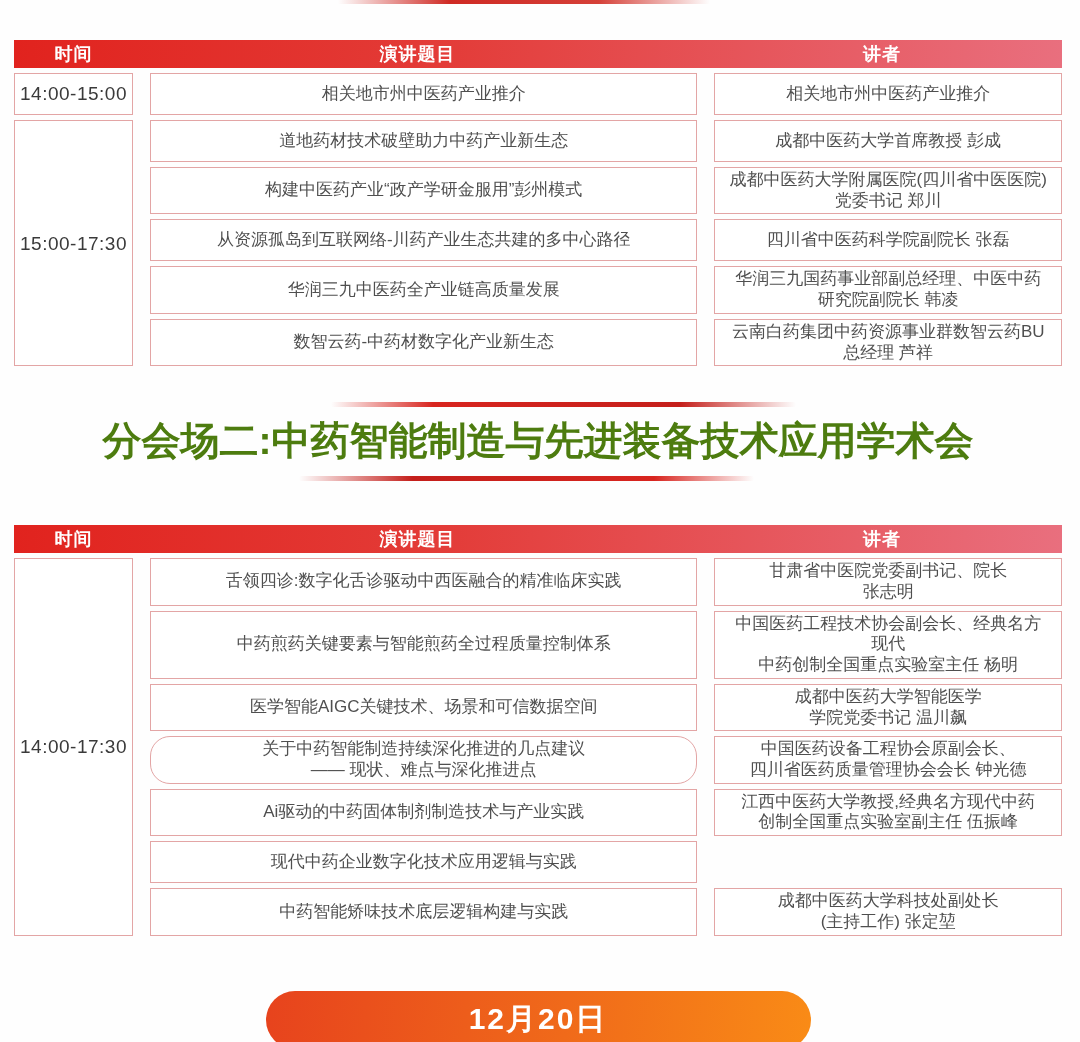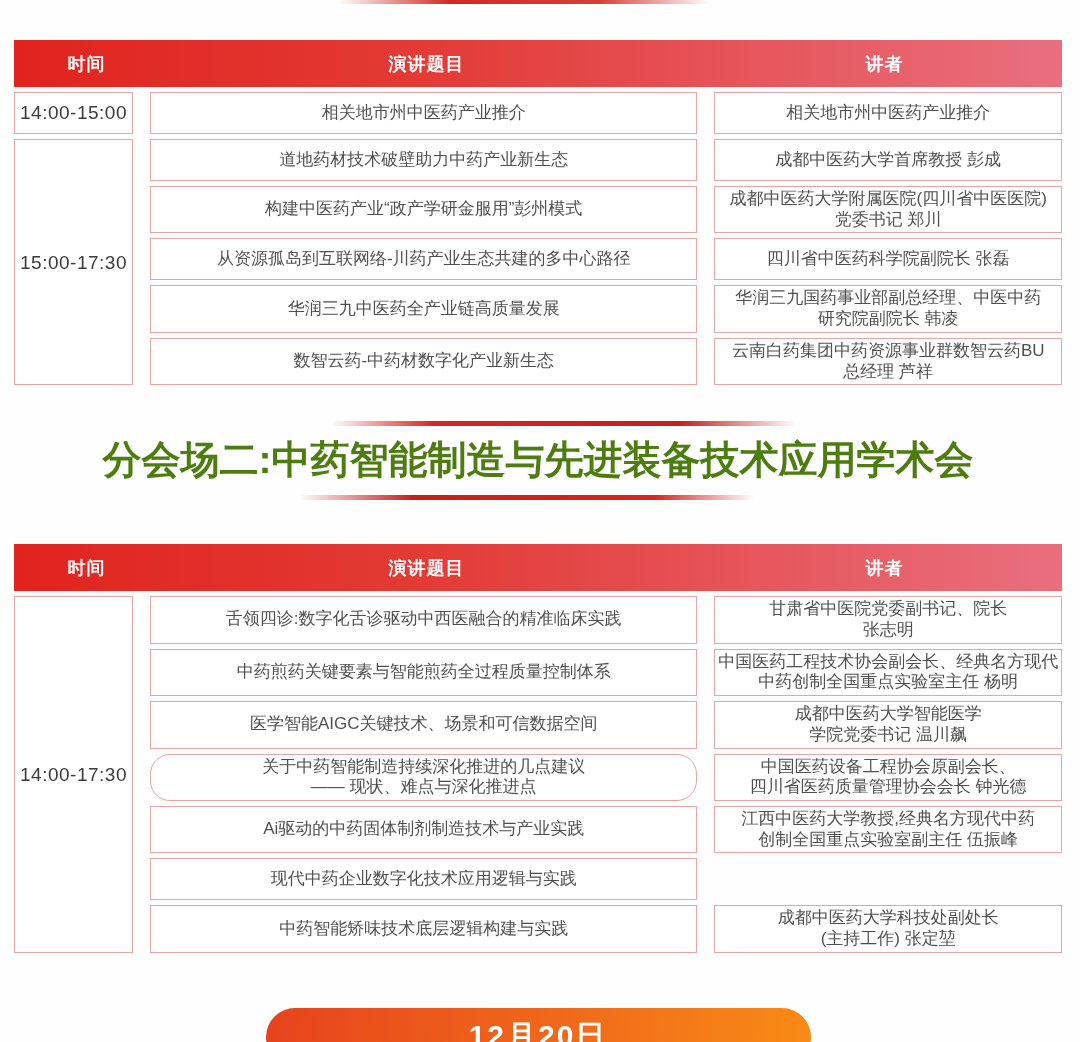--- a/index.html
+++ b/index.html
@@ -21,48 +21,47 @@
     background:linear-gradient(90deg, rgba(210,40,32,0) 0%, #cf2a24 30%, #d54038 70%, rgba(255,255,255,0) 100%);
   }
   .content{
     padding:40px 18px 0 14px;
   }
   
   .agenda-table{width:1048px;}
   .thead{
     display:flex;
     column-gap:1px;
-    height:47px;
+    height:28px;
     background:linear-gradient(90deg,#e1231e 0%, #e33b37 40%, #e96f7e 100%);
     color:#ffffff;
     font-weight:700;
     font-size:18px;
     letter-spacing:1px;
-    padding-left:13px;
   }
   .thead > div{display:flex;align-items:center;justify-content:center;}
   .h-time{width:119px;flex:none;}
   .h-topic{flex:545 0 0;font-family:Liberation Mono, monospace;}
   .h-speaker{flex:346 0 0;}
   .tbody{
     display:grid;
     grid-template-columns:119px 545fr 346fr;
     column-gap:17px;
     row-gap:5px;
     margin-top:5px;
   }
   .cell{
     box-sizing:border-box;
     border:1px solid #e3a5a5;
     background:#ffffff;
     display:flex;
     align-items:center;
     justify-content:center;
     text-align:center;
-    padding:2px 2px;
+    padding:2px 12px;
     min-height:42px;
     font-size:17px;
     color:#4f4f4f;
     line-height:1.22;
     white-space:pre-line;
   }
   .time-cell{
     font-size:19px;
     color:#3a3a3a;
     letter-spacing:0.5px;

